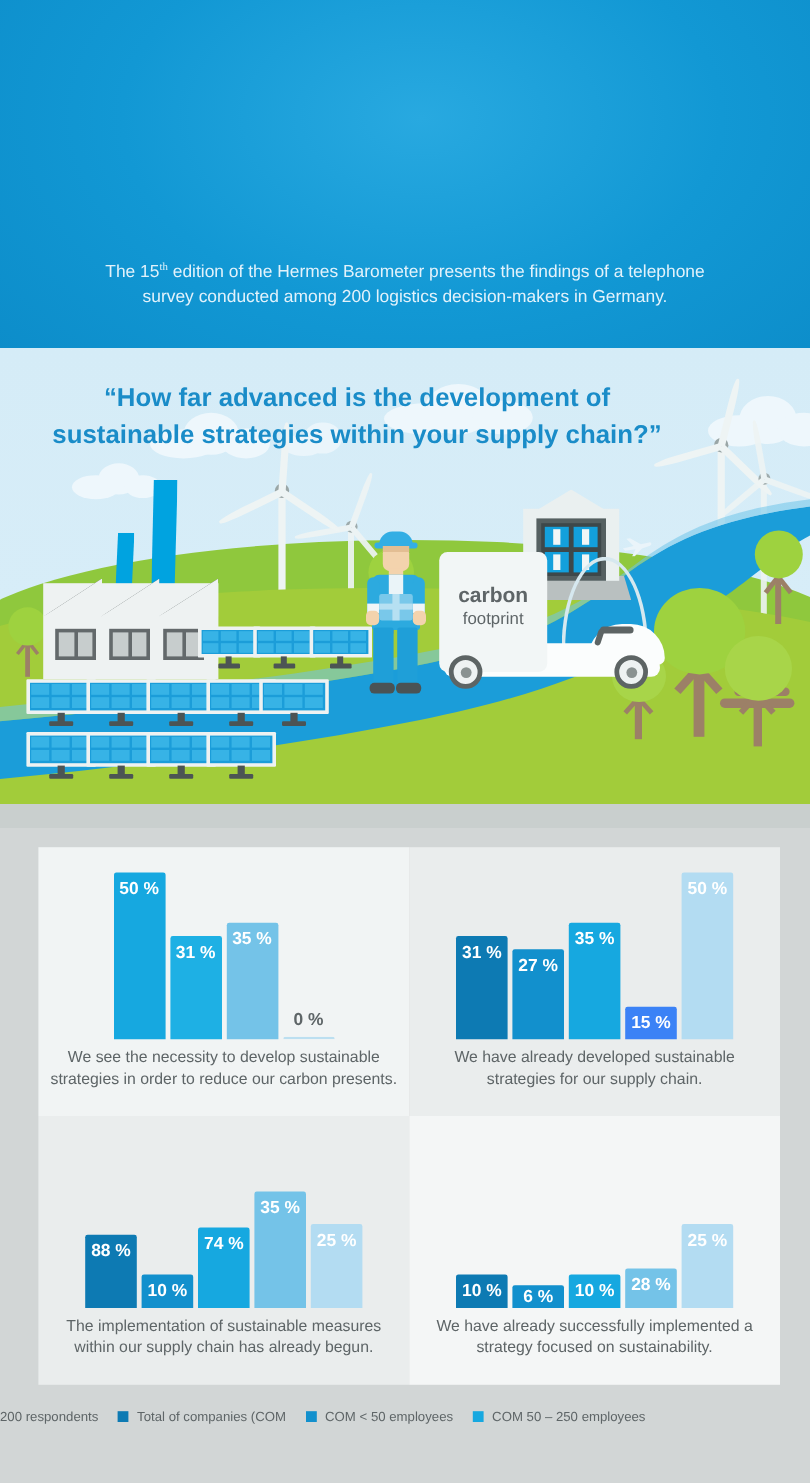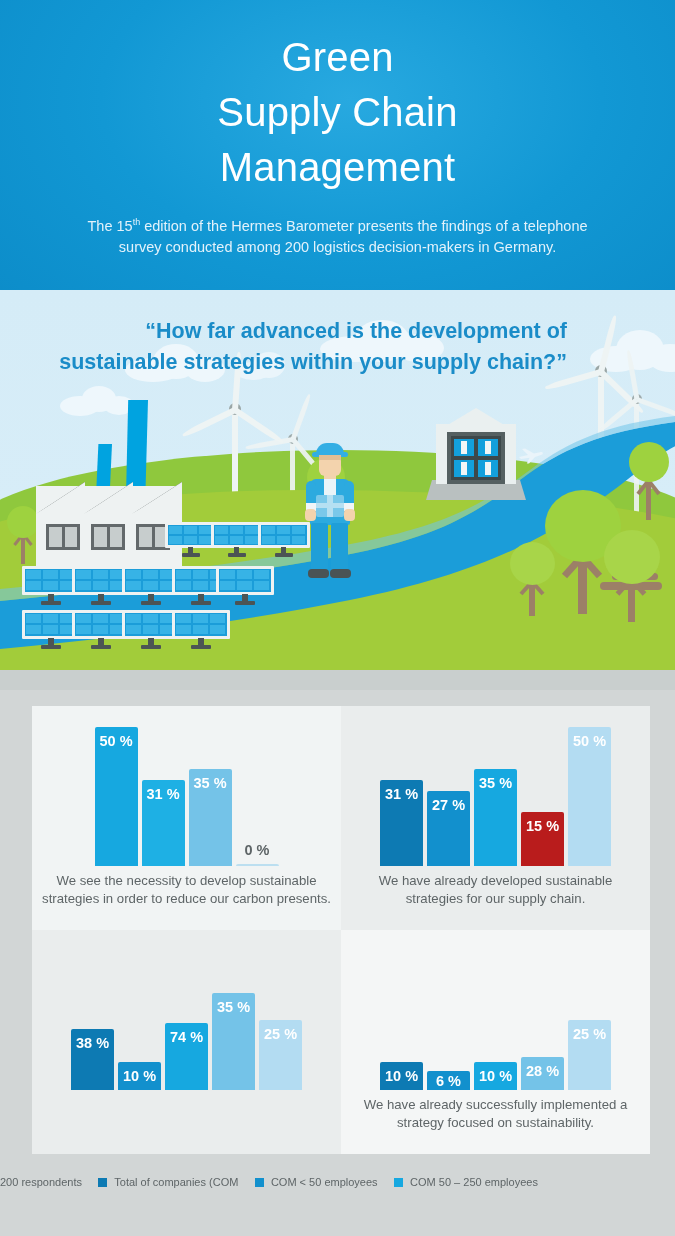--- a/index.html
+++ b/index.html
@@ -20,30 +20,30 @@
   }
   .title-block { position:absolute; left:0; top:30px; width:675px; text-align:center; }
   .title-line {
     color:#ffffff; font-size:40px; font-weight:400; line-height:55px;
     letter-spacing:.2px;
   }
   .subtitle {
     position:absolute; left:0; top:212px; width:675px; text-align:center;
     color:#e2f2fb; font-size:14.5px; line-height:21px; padding:0 85px;
   }
-  .subtitle sup { font-size:9px; vertical-align:super; }
+  .subtitle sup { font-size:9px; vertical-align:super;font-family:Liberation Serif, serif; }
 
   
   .scene {
     position:absolute; left:0; top:290px; width:675px; height:400px;
     background:linear-gradient(#d5ecf7 0%, #d7edf8 55%, #d7edf8 100%);
     overflow:hidden;
   }
   .question {
-    position:absolute; left:0; top:26px; width:595px; text-align:right;
+    position:absolute; left:0; top:26px; width:595px; text-align:center;
     color:#1a8cc8; font-size:21.5px; font-weight:bold; line-height:31px; z-index:40;
     padding:0 28px;
   }
   .cloud { position:absolute; background:#eef7fc; border-radius:50%; }
   .cloud-grp { position:absolute; z-index:2; }
   .hill-back {
     position:absolute; left:-40px; top:160px; width:760px; height:260px;
     background:#8fc83d; border-radius:50% 50% 0 0 / 90px 90px 0 0; z-index:6;
   }
   .hill-front {
@@ -144,25 +144,20 @@
     display:inline-block; width:9px; height:9px; vertical-align:-1px; margin-right:4px;
   }
   .legend-note { display:inline-block; color:#5e6567; font-size:11px; margin-right:6px; vertical-align:middle; }
 </style>
 </head>
 <body>
 
 <div id="page">
 
   <div class="header">
-    <div class="title-block">
-      <div class="title-line">Green</div>
-      <div class="title-line">Supply Chain</div>
-      <div class="title-line">Management</div>
-    </div>
     <div class="subtitle"><span>The 15</span><sup>th</sup><span> edition of the Hermes Barometer presents the findings of a telephone survey conducted among 200 logistics decision-makers in Germany.</span></div>
   </div>
 
   <div class="scene">
 
     <div class="cloud-grp" style="left:60px;top:96px;">
       <div class="cloud" style="left:0;top:10px;width:40px;height:20px;"></div>
       <div class="cloud" style="left:22px;top:0;width:34px;height:26px;"></div>
       <div class="cloud" style="left:44px;top:10px;width:30px;height:19px;"></div>
     </div>
@@ -492,20 +487,37 @@
       <div style="left:44px;top:66px;width:11px;height:12px;background:#f3d3ad;border-radius:4px;"></div>
       <div style="left:16px;top:52px;width:28px;height:22px;background:#79c8ea;border-radius:2px;"></div>
       <div style="left:27px;top:52px;width:6px;height:22px;background:#b6e0f2;"></div>
       <div style="left:16px;top:60px;width:28px;height:5px;background:#b6e0f2;"></div>
       <div style="left:11px;top:80px;width:17px;height:48px;background:#1f9fd8;border-radius:2px;"></div>
       <div style="left:31px;top:80px;width:17px;height:48px;background:#1f9fd8;border-radius:2px;"></div>
       <div style="left:8px;top:126px;width:21px;height:9px;background:#4a5355;border-radius:4px;"></div>
       <div style="left:30px;top:126px;width:21px;height:9px;background:#4a5355;border-radius:4px;"></div>
     </div>
 
+    <div class="bike" style="left:360px;top:168px;width:210px;height:122px;">
+      <div class="canopy" style="left:108px;top:6px;width:72px;height:76px;"></div>
+      <div class="body" style="left:10px;top:78px;width:180px;height:28px;border-radius:4px 28px 10px 10px;"></div>
+      <div class="body" style="left:130px;top:62px;width:64px;height:34px;border-radius:30px 30px 6px 6px;"></div>
+      <div class="seat" style="left:140px;top:64px;width:28px;height:6px;"></div>
+      <div class="seat" style="left:137px;top:66px;width:5px;height:14px;transform:rotate(18deg);"></div>
+      <div class="box" style="left:6px;top:2px;width:90px;height:100px;">
+        <div class="boxlabel" style="top:26px;">
+          <div class="carbon">carbon</div>
+          <div class="footprint">footprint</div>
+        </div>
+      </div>
+      <div class="wheel" style="left:14px;top:88px;width:28px;height:28px;"></div>
+      <div class="hub2" style="left:24px;top:98px;width:9px;height:9px;"></div>
+      <div class="wheel" style="left:152px;top:88px;width:28px;height:28px;"></div>
+      <div class="hub2" style="left:162px;top:98px;width:9px;height:9px;"></div>
+    </div>
 
     <div class="ground-strip"></div>
   </div>
 
   <div class="charts">
 
     <div class="panel p1">
       <div class="plot">
         <div class="bars">
           <div class="bar" style="height:139px;background:#16a8e0;">
@@ -530,51 +542,52 @@
         <div class="bars">
           <div class="bar" style="height:86px;background:#0d7ab3;">
             <span class="val">31 %</span>
             </div>
           <div class="bar" style="height:75px;background:#1290cd;">
             <span class="val">27 %</span>
             </div>
           <div class="bar" style="height:97px;background:#16a8e0;">
             <span class="val">35 %</span>
             </div>
-          <div class="bar" style="height:54px;background:#b91c1c;">
+          <div class="bar" style="height:27px;background:#3b82f6;">
             <span class="val">15 %</span>
             </div>
           <div class="bar" style="height:139px;background:#b3dcf2;">
             <span class="val">50 %</span>
             </div>
         </div>
       </div>
       <div class="caption">We have already developed sustainable strategies for our supply chain.</div>
     </div>
 
     <div class="panel p3">
       <div class="plot">
         <div class="bars">
           <div class="bar" style="height:61px;background:#0d7ab3;">
-            <span class="val">38 %</span>
+            <span class="val">88 %</span>
             </div>
           <div class="bar" style="height:28px;background:#1290cd;">
             <span class="val">10 %</span>
             </div>
           <div class="bar" style="height:67px;background:#16a8e0;">
             <span class="val">74 %</span>
             </div>
           <div class="bar" style="height:97px;background:#74c3e8;">
             <span class="val">35 %</span>
             </div>
           <div class="bar" style="height:70px;background:#b3dcf2;">
             <span class="val">25 %</span>
             </div>
         </div>
       </div>
+      <div class="caption">The implementation of sustainable measures within our supply chain has already begun.</div>
     </div>
 
     <div class="panel p4">
       <div class="plot">
         <div class="bars">
           <div class="bar" style="height:28px;background:#0d7ab3;">
             <span class="val">10 %</span>
             </div>
           <div class="bar" style="height:19px;background:#1290cd;">
             <span class="val" style="top:2px;">6 %</span>

